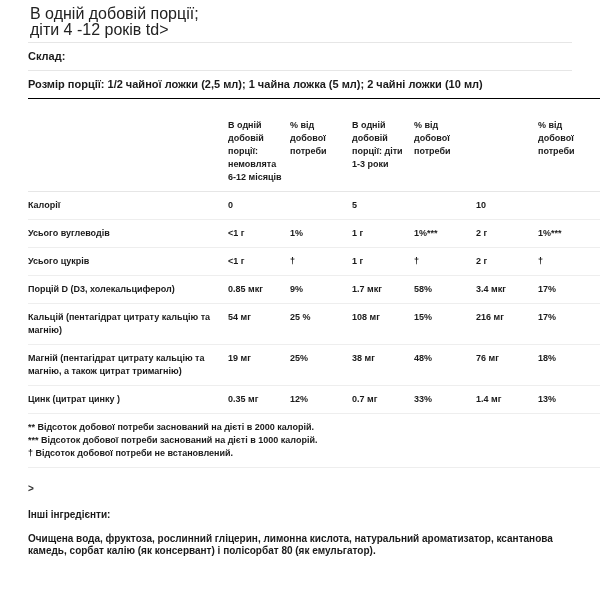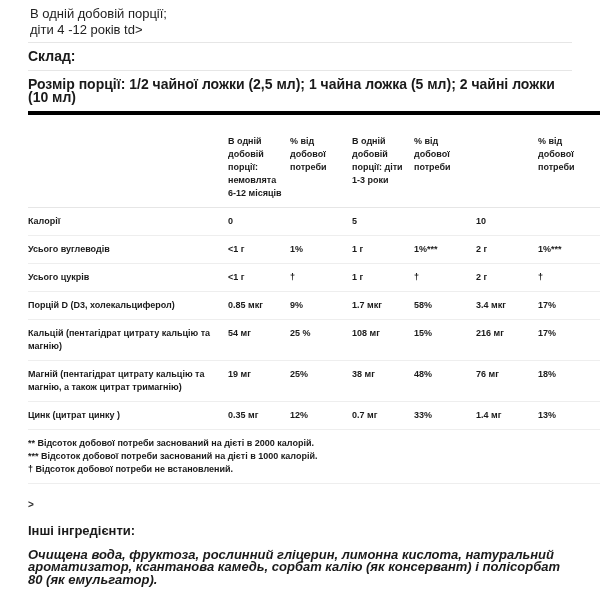--- a/index.html
+++ b/index.html
@@ -17,37 +17,37 @@
   .page {
     width: 600px;
     height: 600px;
     position: relative;
     box-sizing: border-box;
   }
 
   
   .doc-title {
     padding: 6px 28px 4px 30px;
-    font-size: 13px;
+    font-size: 16px;
     line-height: 16px;
     color: #222;
     font-weight: 400;
   }
 
   
   .info-table {
     border-collapse: collapse;
     width: 544px;
     margin-left: 28px;
     table-layout: fixed;
   }
   .info-table tr > td {
     border-top: 1px solid #e6e6e6;
     padding: 7px 0 7px 0;
-    font-size: 14px;
+    font-size: 11px;
     line-height: 13px;
     font-weight: bold;
     color: #1a1a1a;
     vertical-align: top;
   }
   .info-table tr:first-child > td { border-top: 1px solid #e6e6e6; }
 
   
   .nf {
     border-collapse: collapse;
@@ -55,21 +55,21 @@
     margin-left: 28px;
     table-layout: fixed;
   }
   .nf th, .nf td {
     font-size: 9px;
     line-height: 13px;
     vertical-align: top;
     padding: 0;
   }
   .nf thead th {
-    border-top: 4px solid #000000;
+    border-top: 1px solid #000000;
     border-bottom: 1px solid #e6e6e6;
     padding: 20px 6px 7px 0;
     font-weight: bold;
     text-align: left;
     color: #1a1a1a;
   }
   .nf tbody td {
     border-bottom: 1px solid #eeeeee;
     padding: 7px 6px 7px 0;
     font-weight: bold;
@@ -97,26 +97,26 @@
   
   .stray {
     margin: 14px 0 0 28px;
     font-size: 10px;
     line-height: 13px;
     color: #333;
     font-weight: bold;
   }
   .block {
     margin: 14px 28px 0 28px;
-    font-size: 13px;
+    font-size: 10px;
     line-height: 12.5px;
     font-weight: bold;
     color: #1a1a1a;
   }
-  .block.tight { margin-top: 11px; font-style: italic; }
+  .block.tight { margin-top: 11px; }
   .block p { margin: 0; }
 </style>
 </head>
 <body>
 
 <div class="page">
 
   <div class="doc-title">
     <div>В одній добовій порції;</div>
     <div>діти 4 -12 років td&gt;</div>

